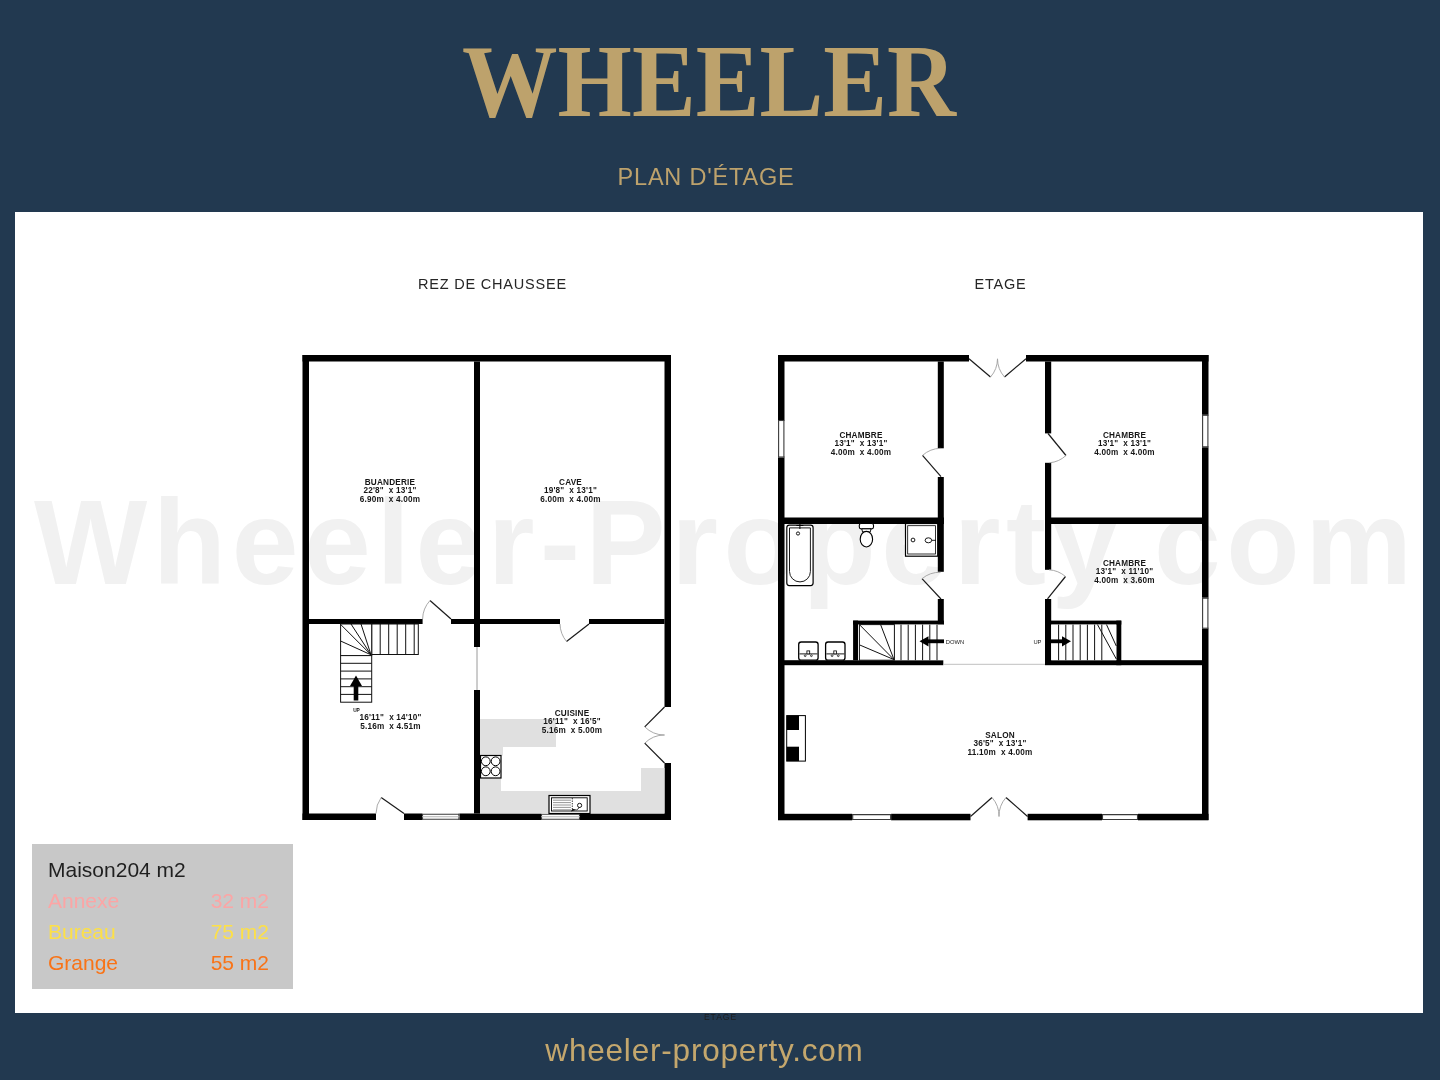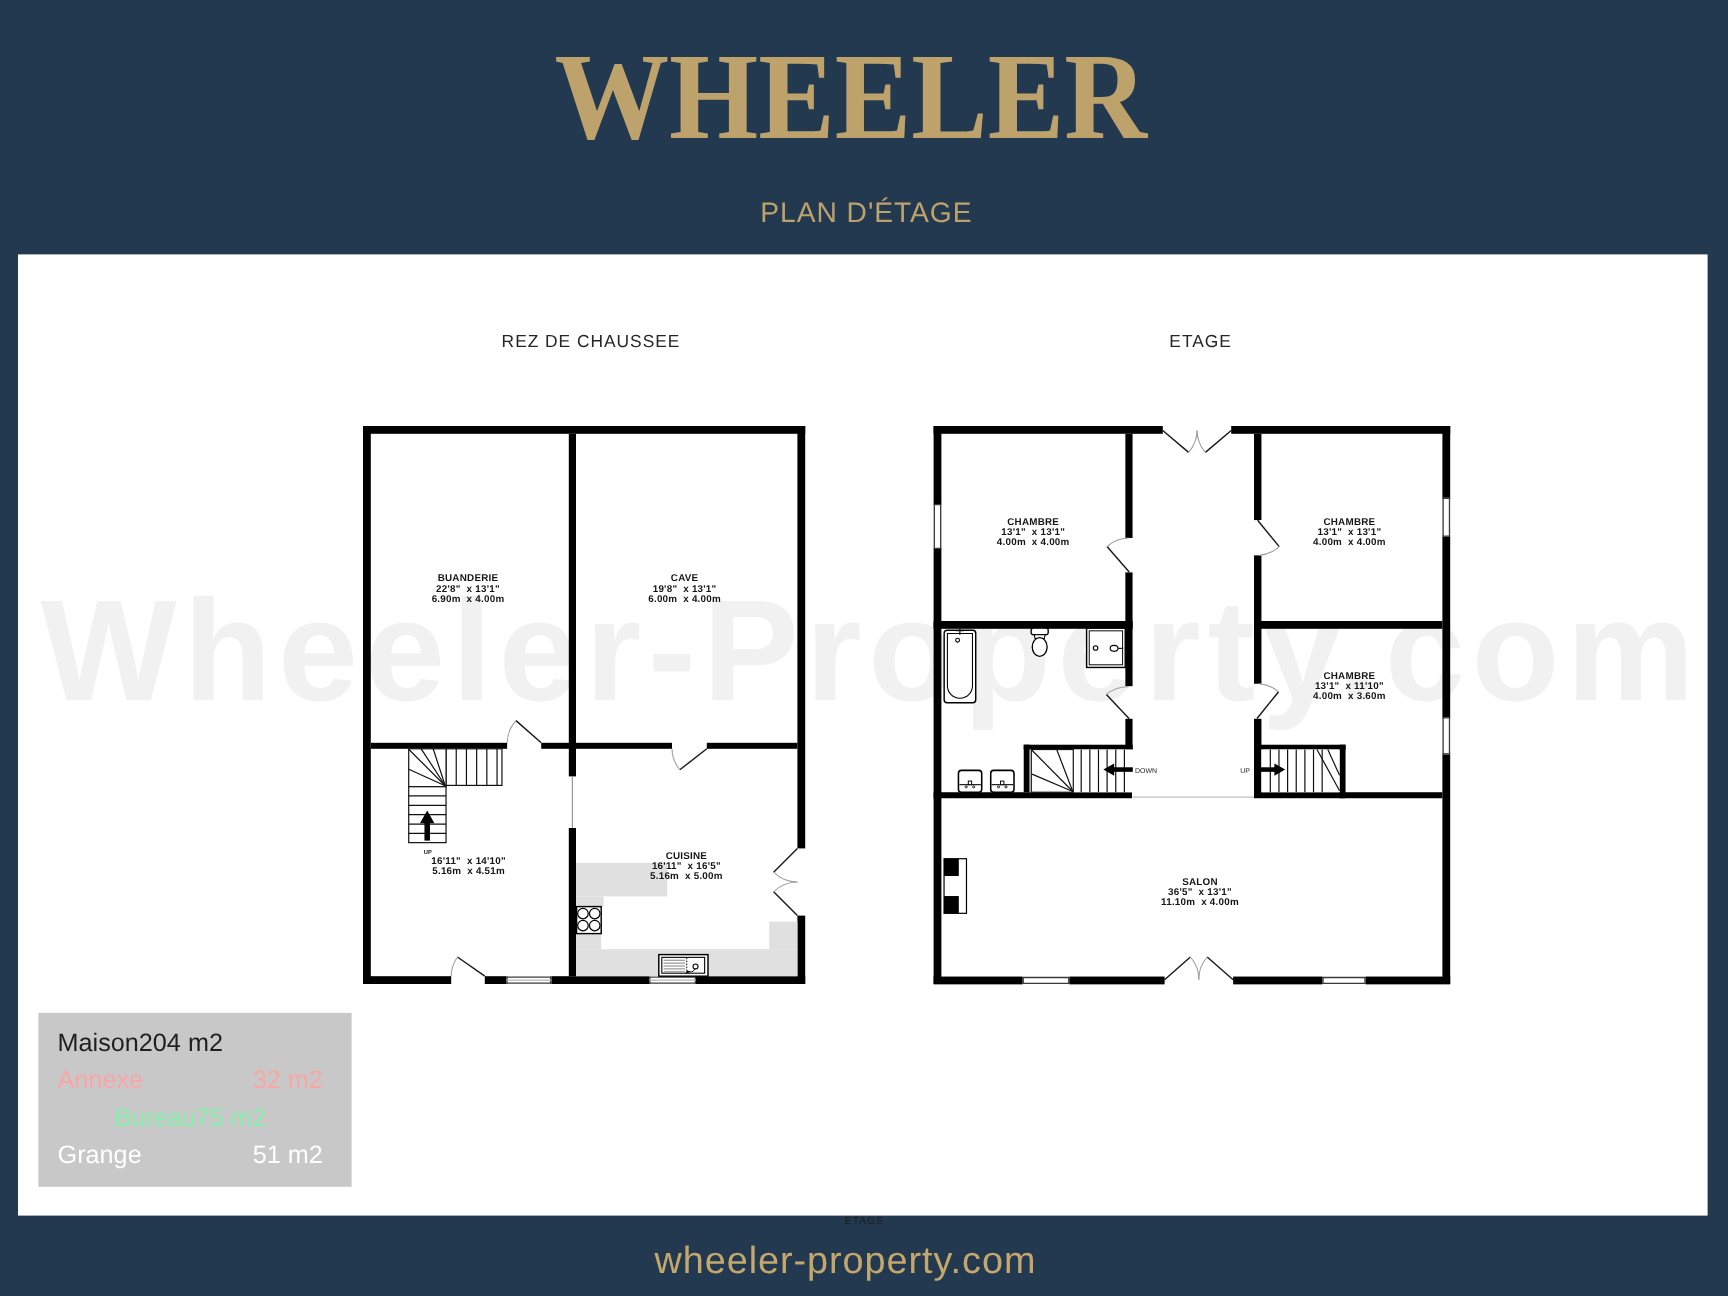--- a/index.html
+++ b/index.html
@@ -7,21 +7,21 @@
        font-family:"Liberation Sans",sans-serif}
   .abs{position:absolute}
 </style>
 </head>
 <body>
 
 <div class="abs" style="left:0;top:30px;width:1418px;text-align:center;
      font-family:'Liberation Serif',serif;font-weight:bold;font-size:103px;line-height:103px;
      color:#bda26c;transform:scaleX(0.928)">WHEELER</div>
 
-<div class="abs" style="left:16px;top:166px;width:1412px;text-align:center;
+<div class="abs" style="left:0;top:166px;width:1412px;text-align:center;
      font-size:23.5px;line-height:23.5px;letter-spacing:0.8px;color:#bda26c">PLAN D'ÉTAGE</div>
 
 <div class="abs" style="left:15px;top:212px;width:1408px;height:801px;background:#ffffff"></div>
 
 <div class="abs" style="left:34px;top:482px;font-weight:bold;font-size:120px;line-height:120px;
      letter-spacing:5.6px;color:#f1f1f1;white-space:nowrap">Wheeler-Property.com</div>
 <svg class="abs" style="left:0;top:0" width="1440" height="1080" viewBox="0 0 1440 1080" fill="none" stroke="none">
 
 <text x="492.5" y="289" text-anchor="middle" font-size="14.5" letter-spacing="0.8" fill="#262626">REZ DE CHAUSSEE</text>
 
@@ -428,25 +428,25 @@
 <div class="abs" style="left:48px;top:858.5px;width:221px;font-size:21px;line-height:21px;color:#1f1f1f;display:flex;">
     <span>Maison</span>
     <span>204 m2</span>
   </div>
 
 <div class="abs" style="left:48px;top:889.7px;width:221px;font-size:21px;line-height:21px;color:#fca5a5;display:flex;justify-content:space-between">
     <span>Annexe</span>
     <span>32 m2</span>
   </div>
 
-<div class="abs" style="left:48px;top:921px;width:221px;font-size:21px;line-height:21px;color:#86efac;display:flex;justify-content:center">
+<div class="abs" style="left:48px;top:921px;width:221px;font-size:21px;line-height:21px;color:#fde047;display:flex;justify-content:space-between">
     <span>Bureau</span>
     <span>75 m2</span>
   </div>
 
-<div class="abs" style="left:48px;top:952.3px;width:221px;font-size:21px;line-height:21px;color:#ffffff;display:flex;justify-content:space-between">
+<div class="abs" style="left:48px;top:952.3px;width:221px;font-size:21px;line-height:21px;color:#f97316;display:flex;justify-content:space-between">
     <span>Grange</span>
-    <span>51 m2</span>
+    <span>55 m2</span>
   </div>
 
 <div class="abs" style="left:0;top:1013.3px;width:1441px;text-align:center;font-size:8.5px;line-height:8.5px;letter-spacing:1px;color:#1c1c1c">ETAGE</div>
 
 <div class="abs" style="left:0;top:1034.5px;width:1409px;text-align:center;font-size:31.5px;line-height:31.5px;letter-spacing:0.8px;color:#c4a76d">wheeler-property.com</div>
 
 </body></html>

